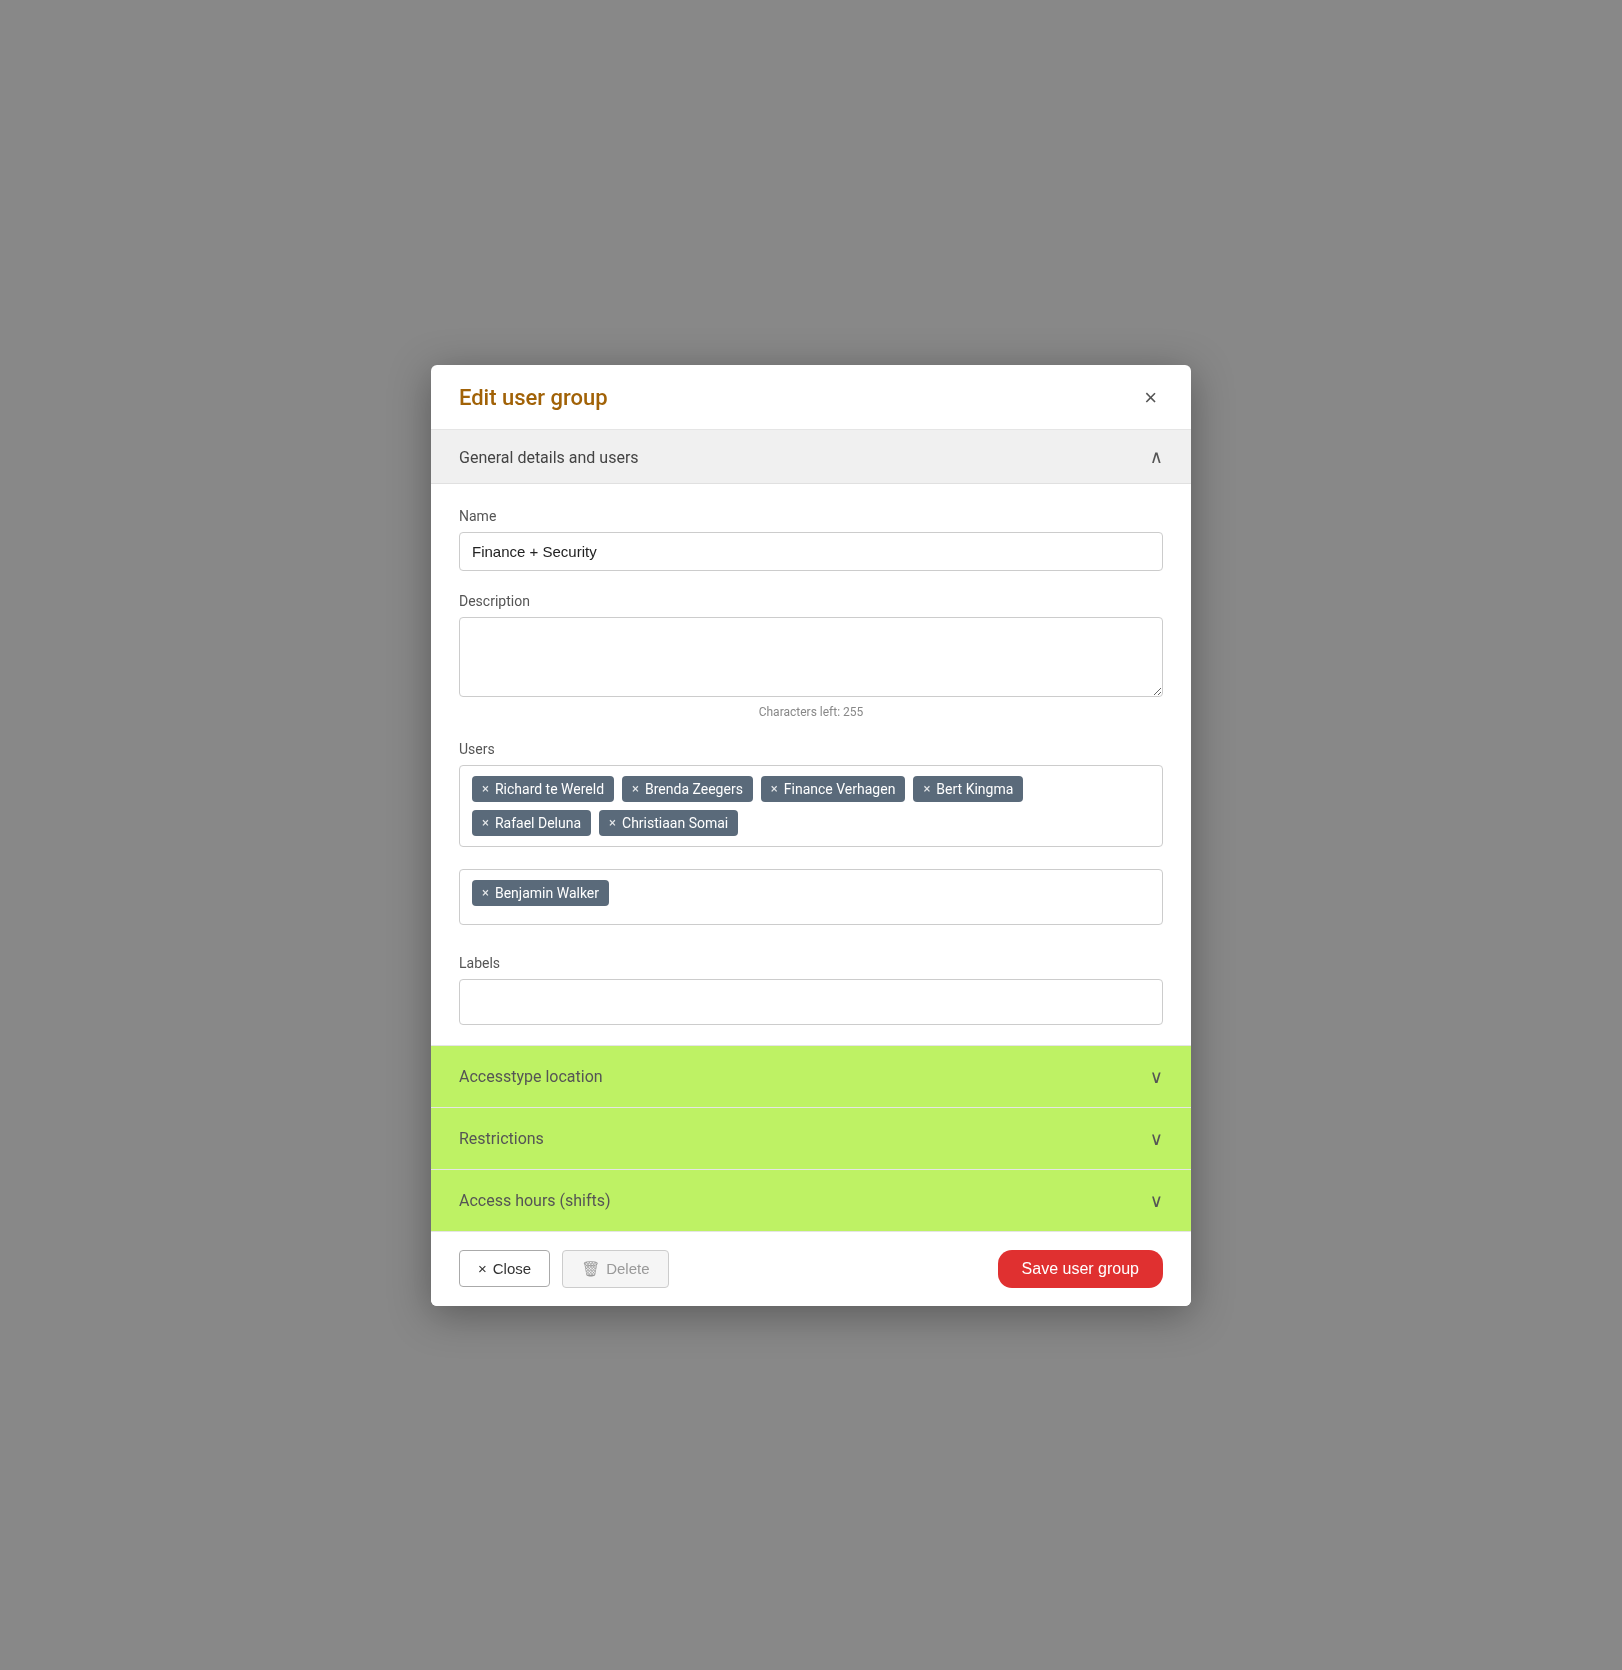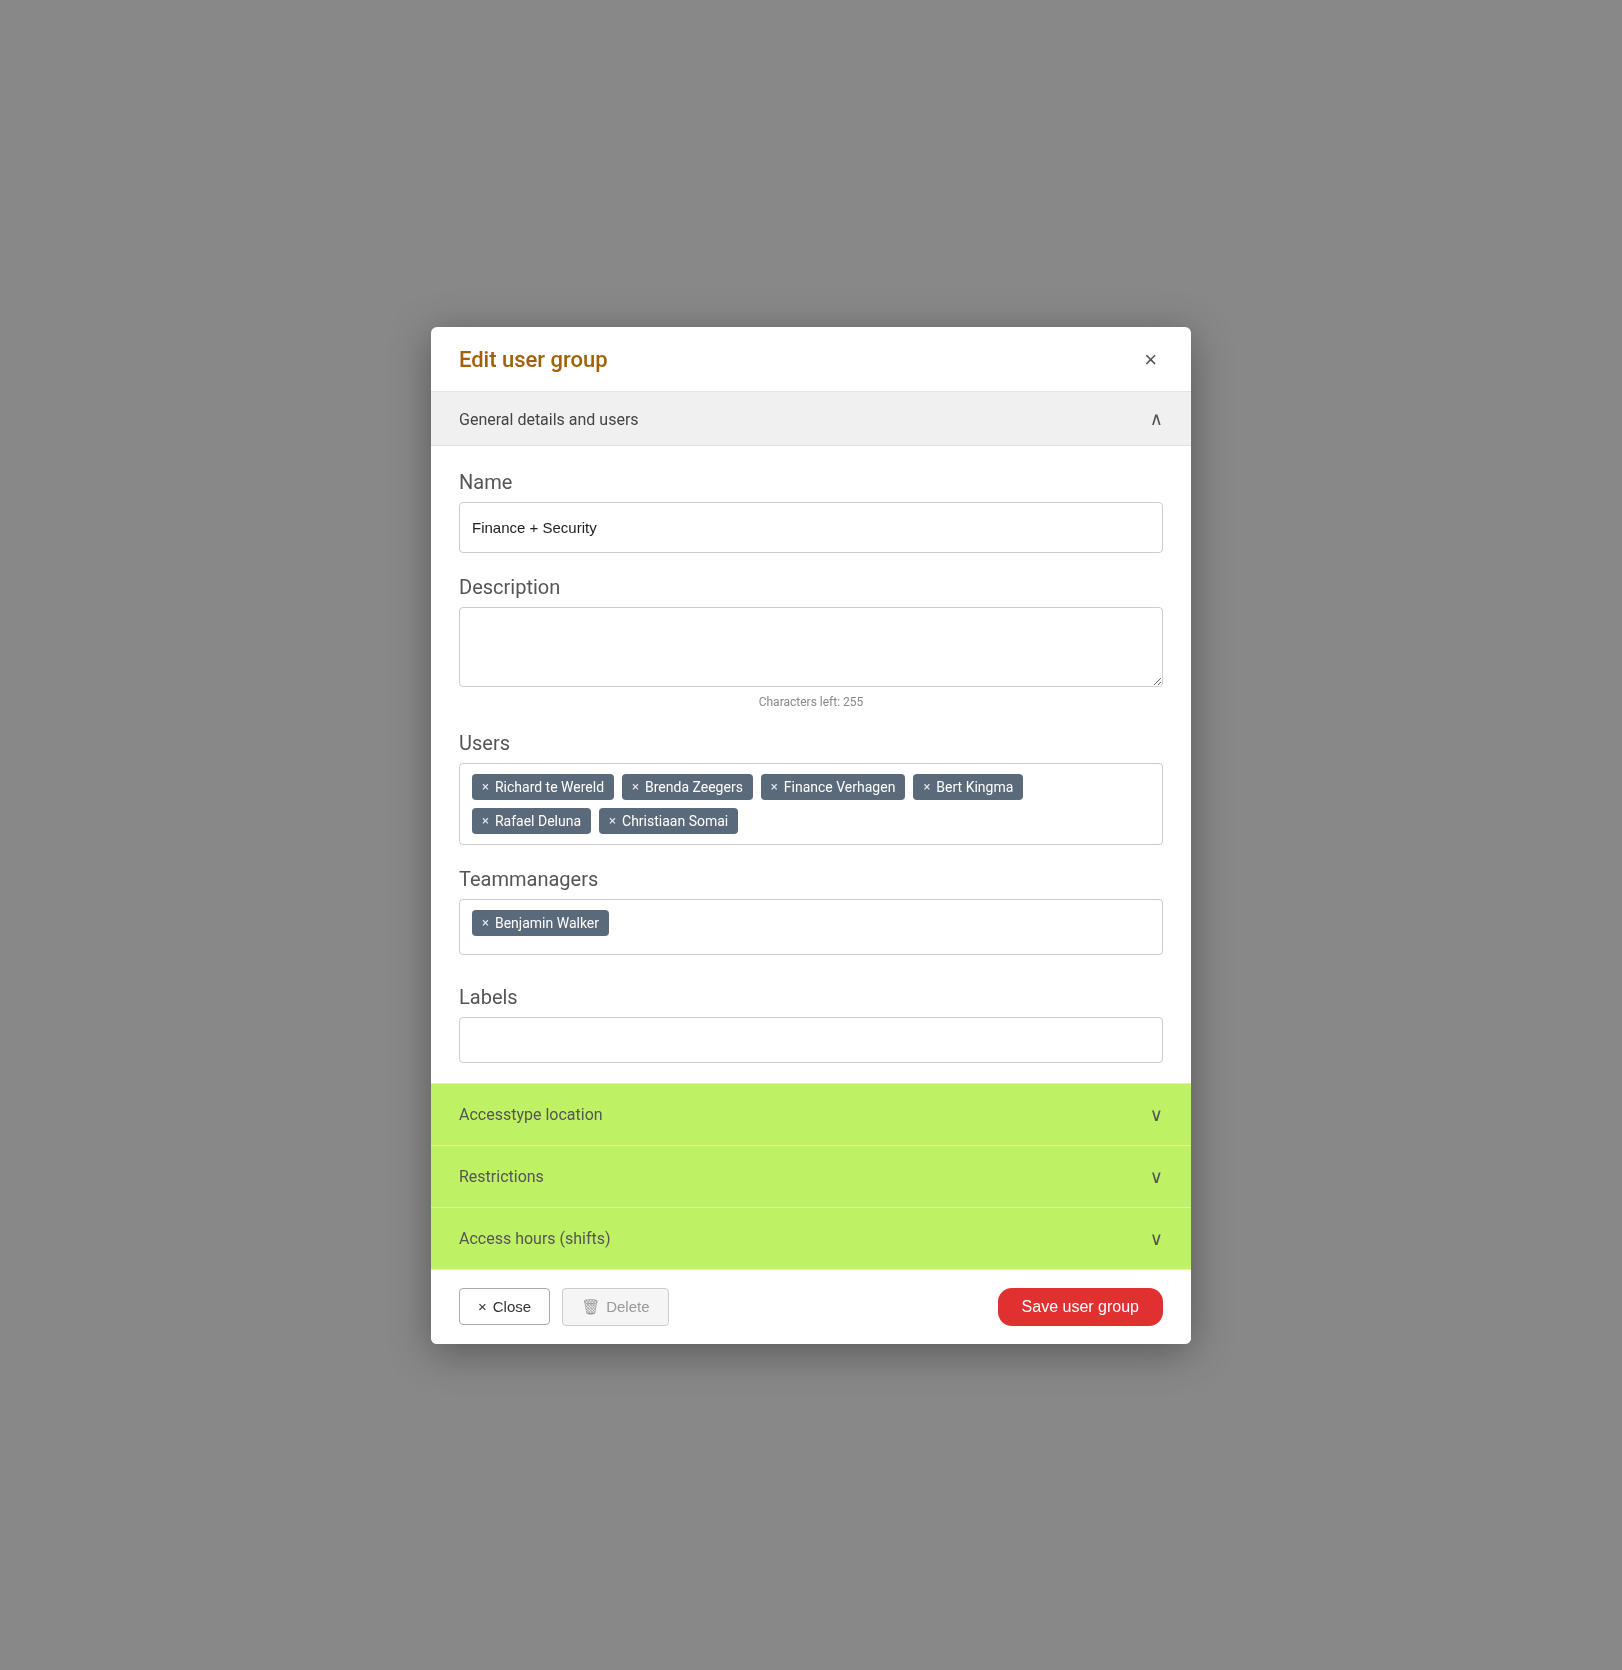--- a/index.html
+++ b/index.html
@@ -76,31 +76,31 @@
     .field-group {
       margin-bottom: 22px;
     }
 
     .field-group:last-child {
       margin-bottom: 0;
       margin-top: 30px;
     }
 
     .field-label {
-      font-size: 20px;
+      font-size: 14px;
       color: #555;
       margin-bottom: 8px;
       display: block;
     }
 
     .text-input {
       width: 100%;
       border: 1px solid #ccc;
       border-radius: 4px;
-      padding: 16px 12px;
+      padding: 10px 12px;
       font-size: 15px;
       color: #222;
       outline: none;
       background: #fff;
     }
 
     .textarea-input {
       width: 100%;
       border: 1px solid #ccc;
       border-radius: 4px;
@@ -279,21 +279,20 @@
           <span>Rafael Deluna</span>
         </span>
         <span class="tag">
           <span class="tag-remove">×</span>
           <span>Christiaan Somai</span>
         </span>
       </div>
     </div>
 
     <div class="field-group">
-      <label class="field-label">Teammanagers</label>
       <div class="tags-box">
         <span class="tag">
           <span class="tag-remove">×</span>
           <span>Benjamin Walker</span>
         </span>
       </div>
     </div>
 
     <div class="field-group">
       <label class="field-label">Labels</label>

